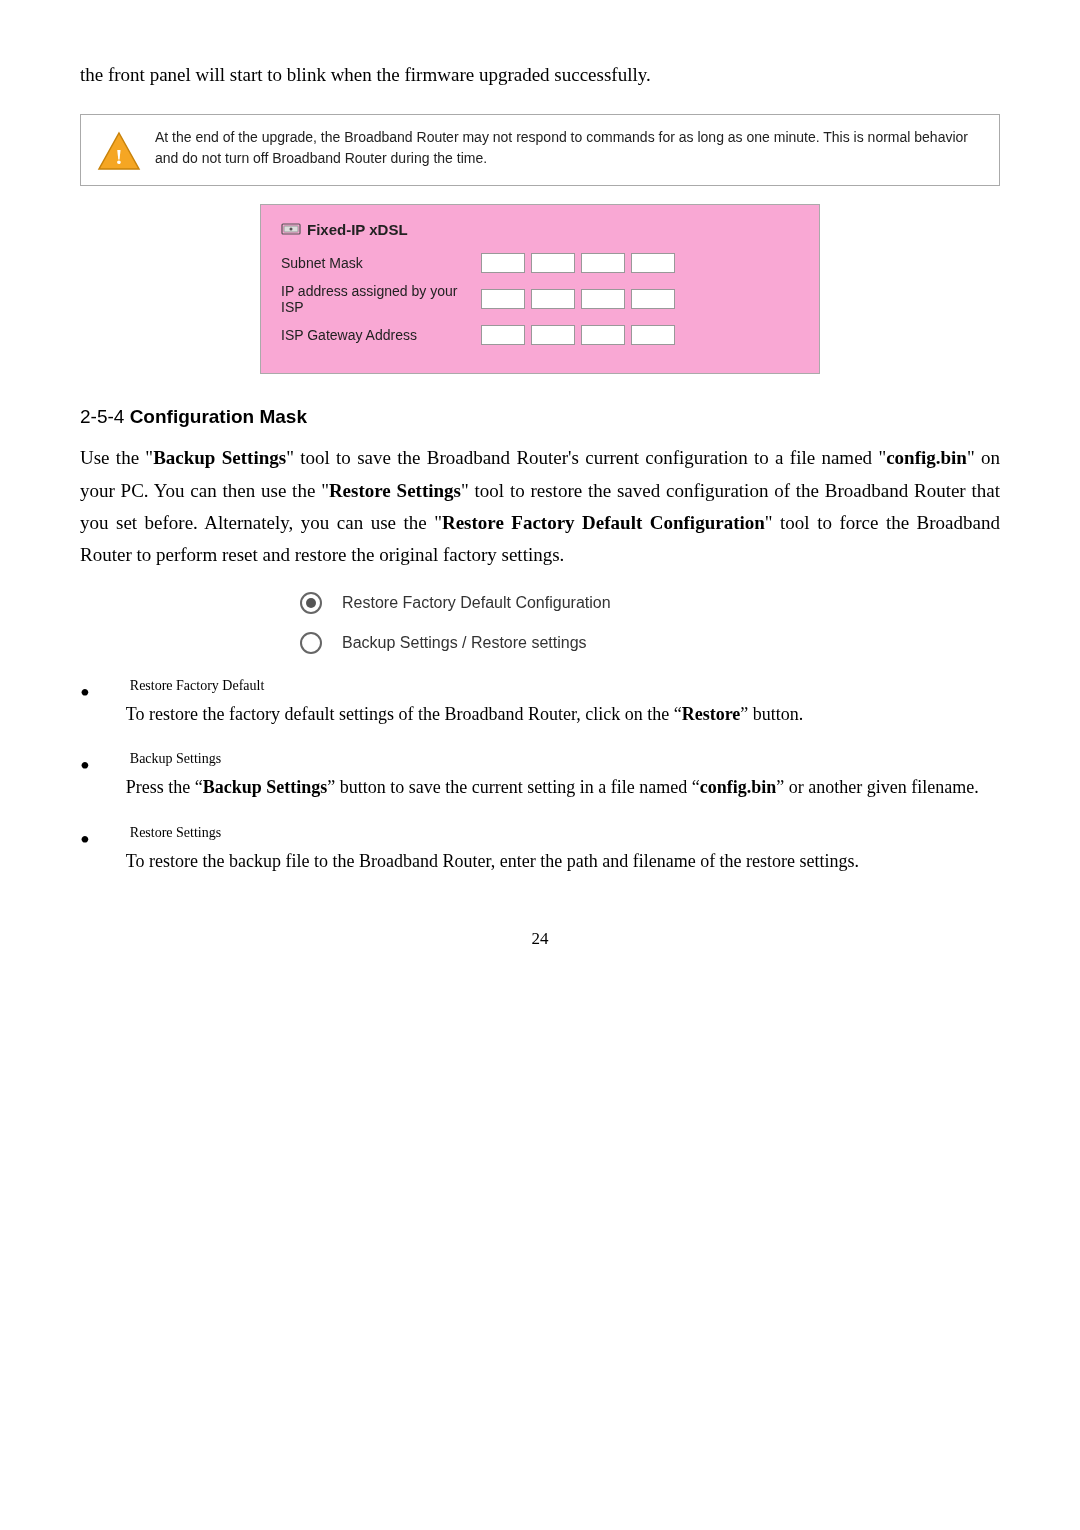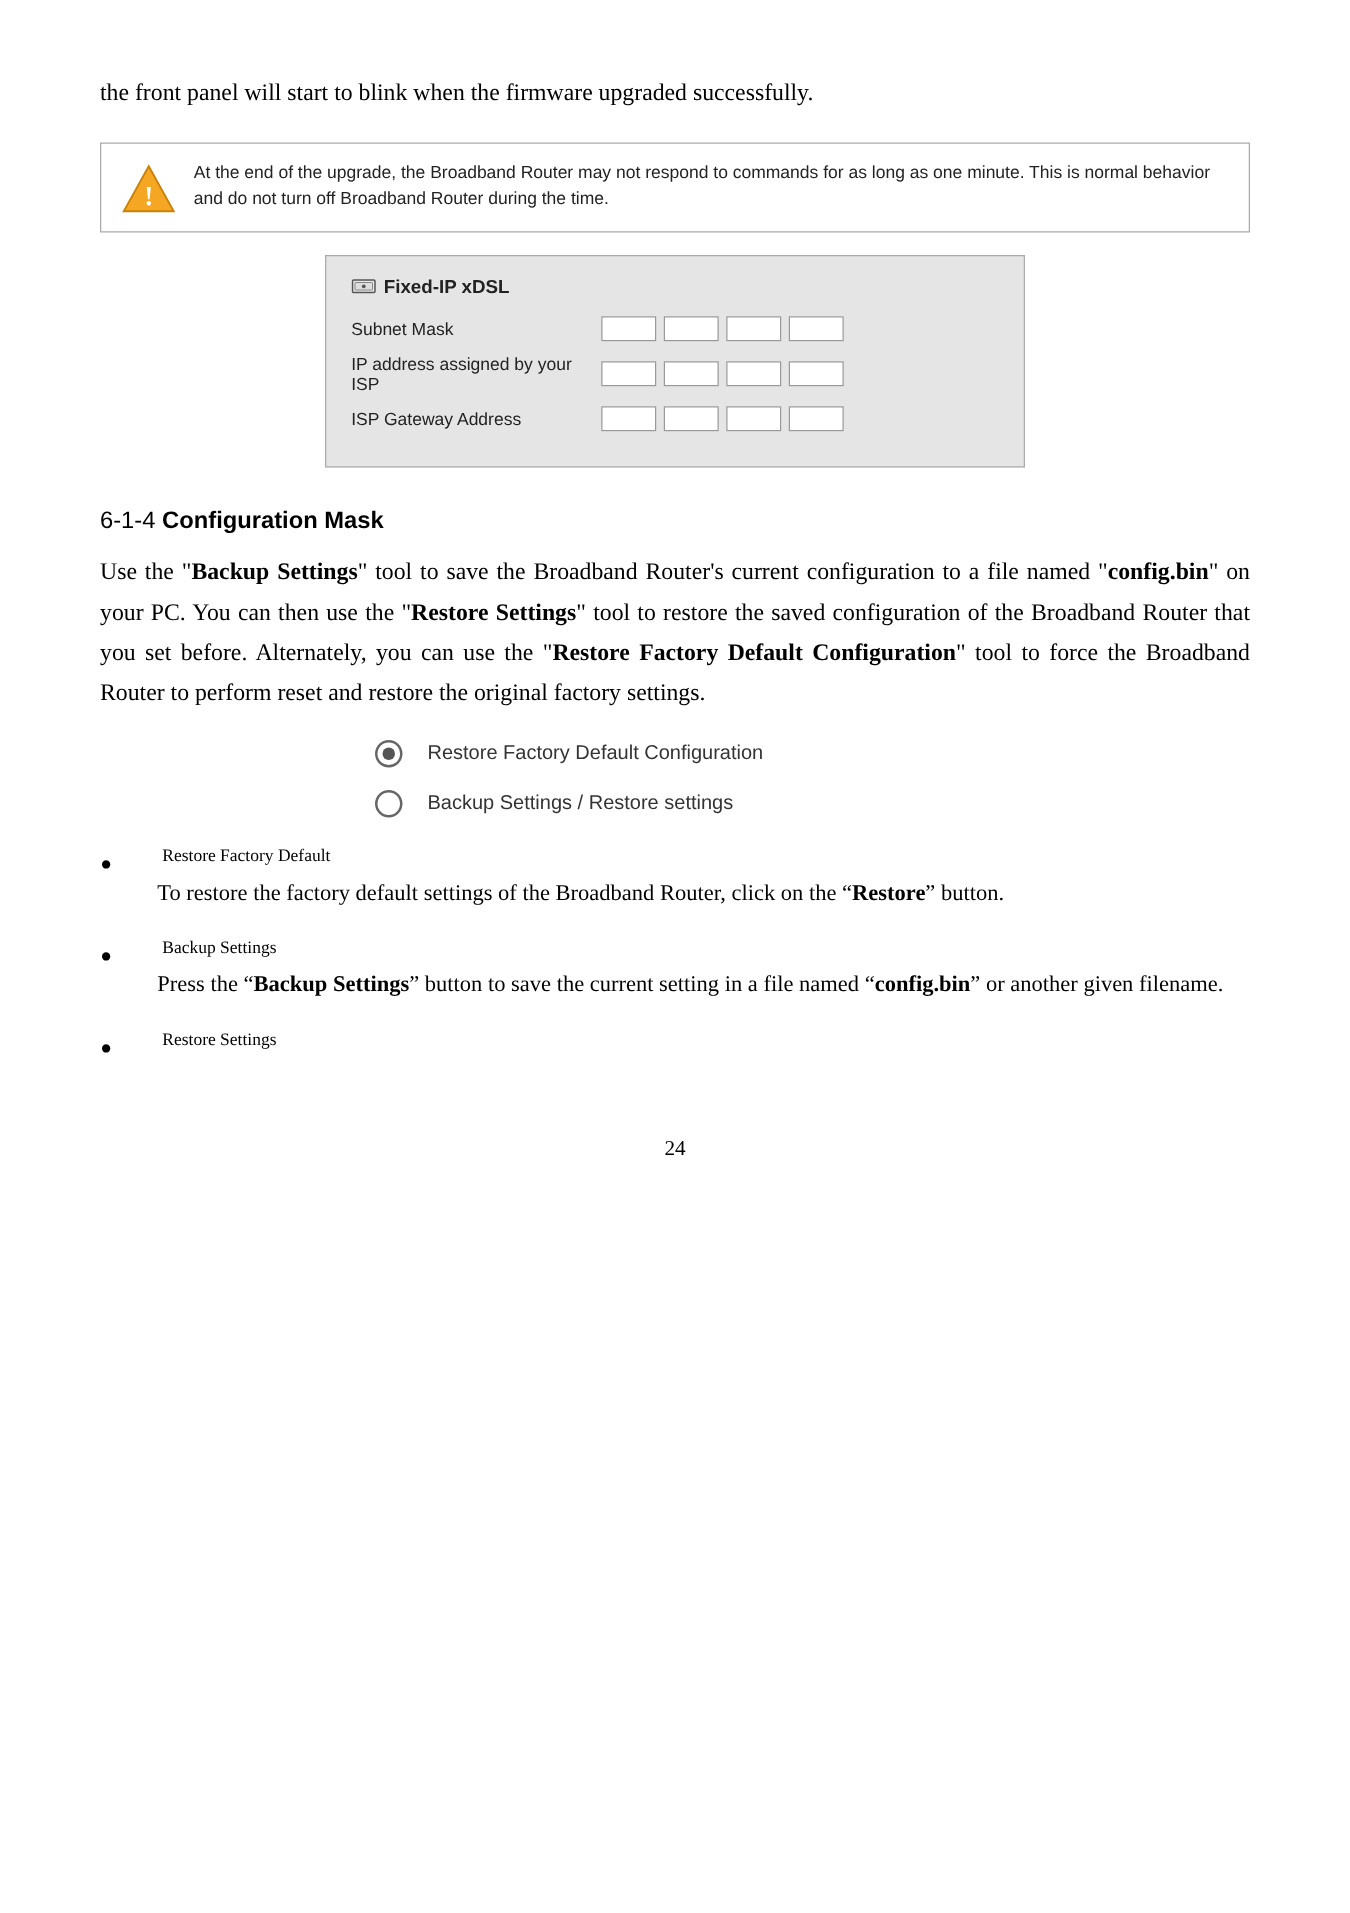--- a/index.html
+++ b/index.html
@@ -42,21 +42,21 @@
       line-height: 1.5;
       color: #222;
       font-family: sans-serif;
     }
 
     
     .fixed-ip-box {
       border: 1px solid #aaa;
       padding: 14px 20px 18px 20px;
       margin-bottom: 32px;
-      background: #e5e5e5;
+      background: #f9a8d4;
       max-width: 560px;
       margin-left: auto;
       margin-right: auto;
     }
     .fixed-ip-title {
       font-size: 15px;
       font-family: sans-serif;
       font-weight: bold;
       display: flex;
       align-items: center;
@@ -239,21 +239,21 @@
     <div class="ip-fields">
       <input class="ip-field" type="text" maxlength="3" style="">
       <input class="ip-field" type="text" maxlength="3" style="">
       <input class="ip-field" type="text" maxlength="3" style="">
       <input class="ip-field" type="text" maxlength="3" style="">
     </div>
   </div>
 </div>
 
 <div class="section-heading">
-  <span class="heading-number">6-1-4 </span><span class="heading-title">Configuration Mask</span>
+  <span class="heading-number">2-5-4 </span><span class="heading-title">Configuration Mask</span>
 </div>
 
 <p class="body-paragraph">
   Use the "<span class="bold">Backup Settings</span>" tool to save the Broadband Router's current configuration to a file named "<span class="bold">config.bin</span>" on your PC. You can then use the "<span class="bold">Restore Settings</span>" tool to restore the saved configuration of the Broadband Router that you set before. Alternately, you can use the "<span class="bold">Restore Factory Default Configuration</span>" tool to force the Broadband Router to perform reset and restore the original factory settings.
 </p>
 
 <div class="radio-options">
   <div class="radio-row">
     <div class="radio-circle selected"></div>
     <span class="radio-label">Restore Factory Default Configuration</span>
@@ -283,18 +283,19 @@
       <p class="bullet-desc">
         Press the “<span class="bold">Backup Settings</span>” button to save the current setting in a file named “<span class="bold">config.bin</span>” or another given filename.
       </p>
     </div>
   </div>
 
   <div class="bullet-item">
     <span class="bullet-dot">•</span>
     <div class="bullet-content">
       <div class="bullet-title">Restore Settings</div>
+      <p class="bullet-desc">To restore the backup file to the Broadband Router, enter the path and filename of the restore settings.</p>
     </div>
   </div>
 
 </div>
 
 <div class="page-number">24</div>
 
 </body></html>

